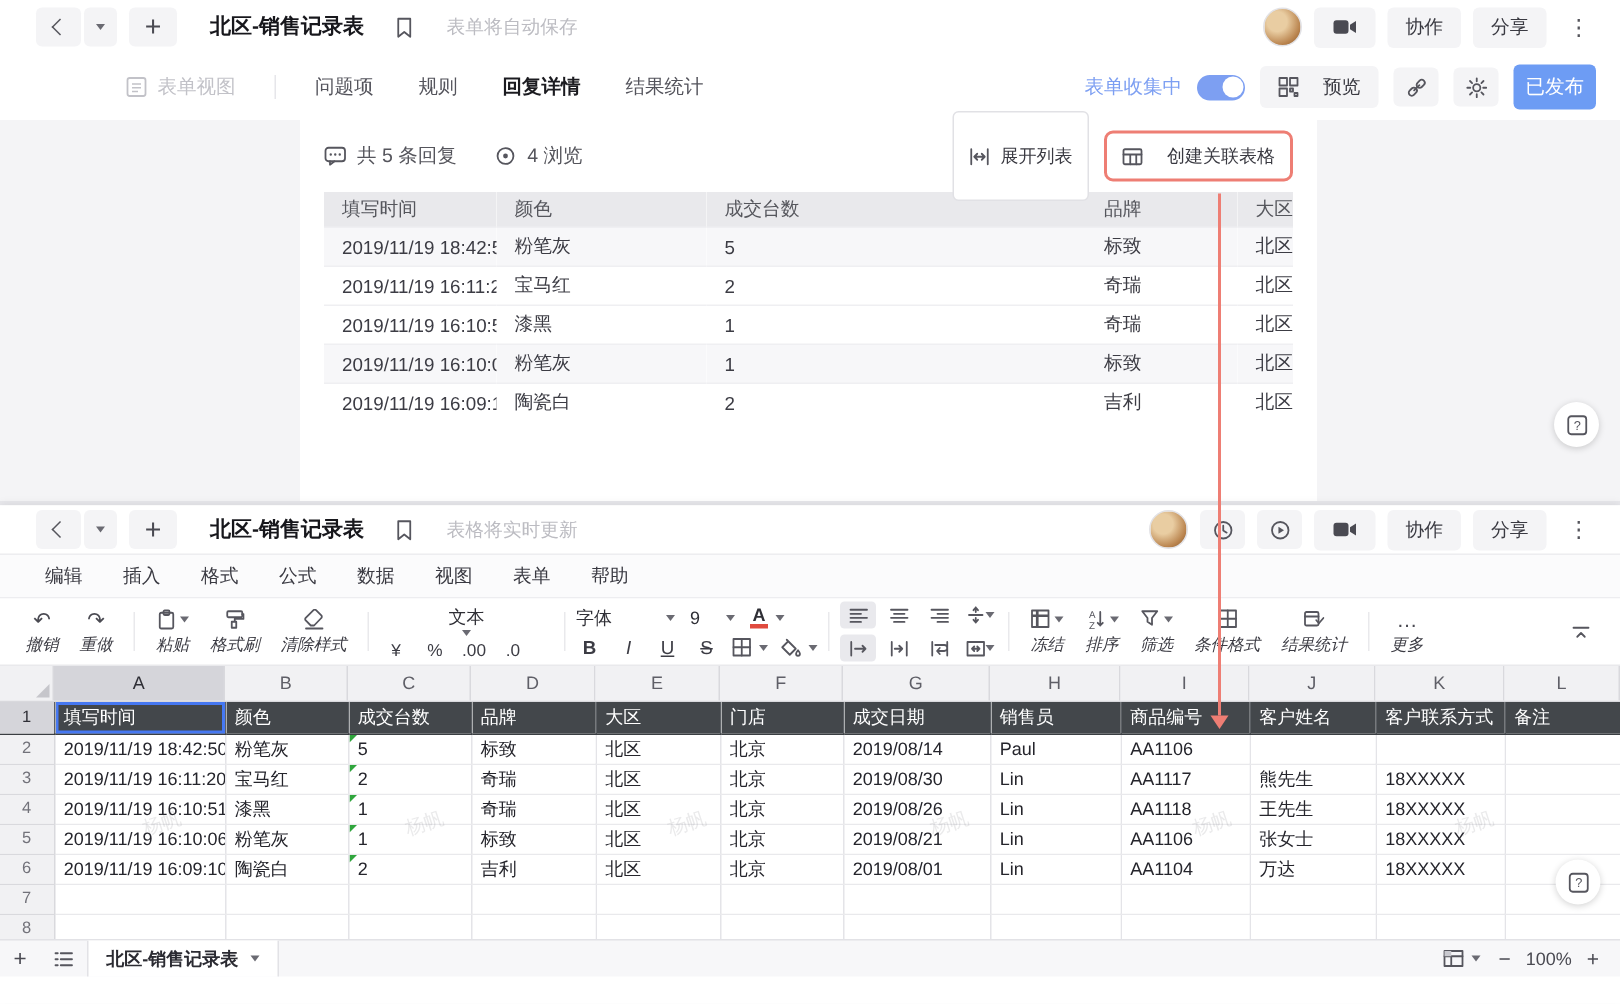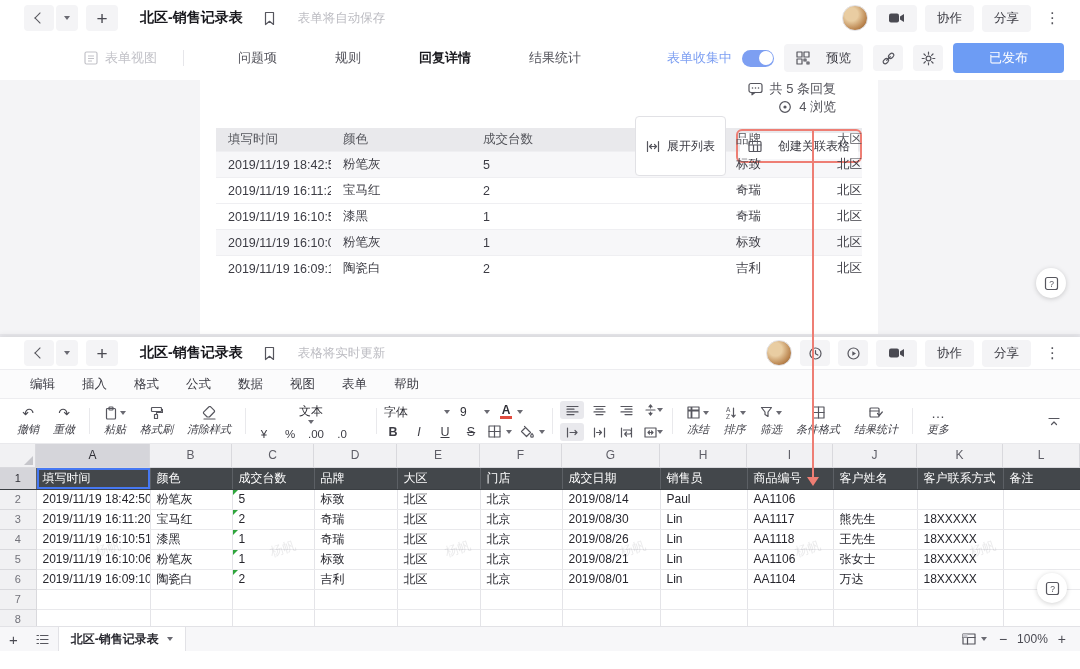--- a/index.html
+++ b/index.html
@@ -33,33 +33,33 @@
   .txt-btn{height:27px;padding:0 12px;background:#f4f4f6;border-radius:4px;display:flex;
            align-items:center;font-size:12.5px;color:#3a3a42;cursor:pointer;}
   .dots{font-size:15px;color:#55555c;padding:0 6px;cursor:pointer;}
 
   
   .fw{position:absolute;top:0;left:0;width:1080px;height:334px;background:#fff;}
   .fw-toolbar{height:44px;display:flex;align-items:center;padding:0 16px 0 84px;background:#fff;}
   .view-label{display:flex;align-items:center;gap:7px;font-size:13px;color:#c2c2c8;}
   .vdiv{width:1px;height:16px;background:#e6e6ea;margin:0 26px;}
   .ftabs{display:flex;gap:30px;font-size:13px;color:#54545c;}
-  .ftab{cursor:pointer;margin-left:28px;}
+  .ftab{cursor:pointer;}
   .ftab.active{color:#1b1b20;font-weight:700;}
   .fw-tb-right{margin-left:auto;display:flex;align-items:center;gap:10px;}
   .collect{color:#7d9ff2;font-size:13px;}
   .toggle{width:32px;height:17px;border-radius:9px;background:#7d9ff2;position:relative;cursor:pointer;}
   .toggle .knob{position:absolute;top:1.5px;right:1.5px;width:14px;height:14px;border-radius:50%;background:#fff;}
   .lite-group{display:flex;align-items:center;gap:0;background:#f4f4f6;border-radius:4px;height:28px;padding:0 4px;}
   .lite-seg{display:flex;align-items:center;gap:6px;padding:0 8px;font-size:12.5px;color:#3a3a42;cursor:pointer;}
-  .pub-btn{height:30px;padding:0 36px;background:#6d9cf4;color:#fff;font-size:13px;border-radius:4px;
+  .pub-btn{height:30px;padding:0 8px;background:#6d9cf4;color:#fff;font-size:13px;border-radius:4px;
            display:flex;align-items:center;cursor:pointer;}
   .fw-content{position:absolute;top:80px;left:0;right:0;bottom:0;background:#f4f4f6;}
   .panel{position:absolute;left:200px;width:678px;top:0;bottom:0;background:#fff;}
-  .panel-head{height:48px;display:flex;align-items:flex-end;padding:0 16px;flex-direction:column;}
+  .panel-head{height:48px;display:flex;align-items:center;padding:0 16px;}
   .stat{display:flex;align-items:center;gap:7px;font-size:13px;color:#55555c;margin-right:26px;}
   .panel-actions{margin-left:auto;display:flex;align-items:center;}
   .pa-btn{height:26px;border:1px solid #e1e1e5;border-radius:4px;background:#fff;display:flex;
           align-items:center;gap:7px;padding:16px 10px;font-size:12px;color:#3a3a42;cursor:pointer;}
   .hl-wrap{border:2px solid #ee7e74;border-radius:6px;padding:2px;margin-left:10px;}
   .ftable{width:646px;margin:0 16px;border-collapse:collapse;table-layout:fixed;font-size:12.5px;}
   .ftable thead td{background:#e9e9ec;color:#55565c;height:23px;padding:0 0 0 12px;white-space:nowrap;overflow:hidden;}
   .ftable tbody td{height:25px;padding:0 0 0 12px;color:#3c3c44;border-top:1px solid #efeff2;
                    white-space:nowrap;overflow:hidden;}
   .ftable tbody tr.shade{background:#f7f7f9;}

